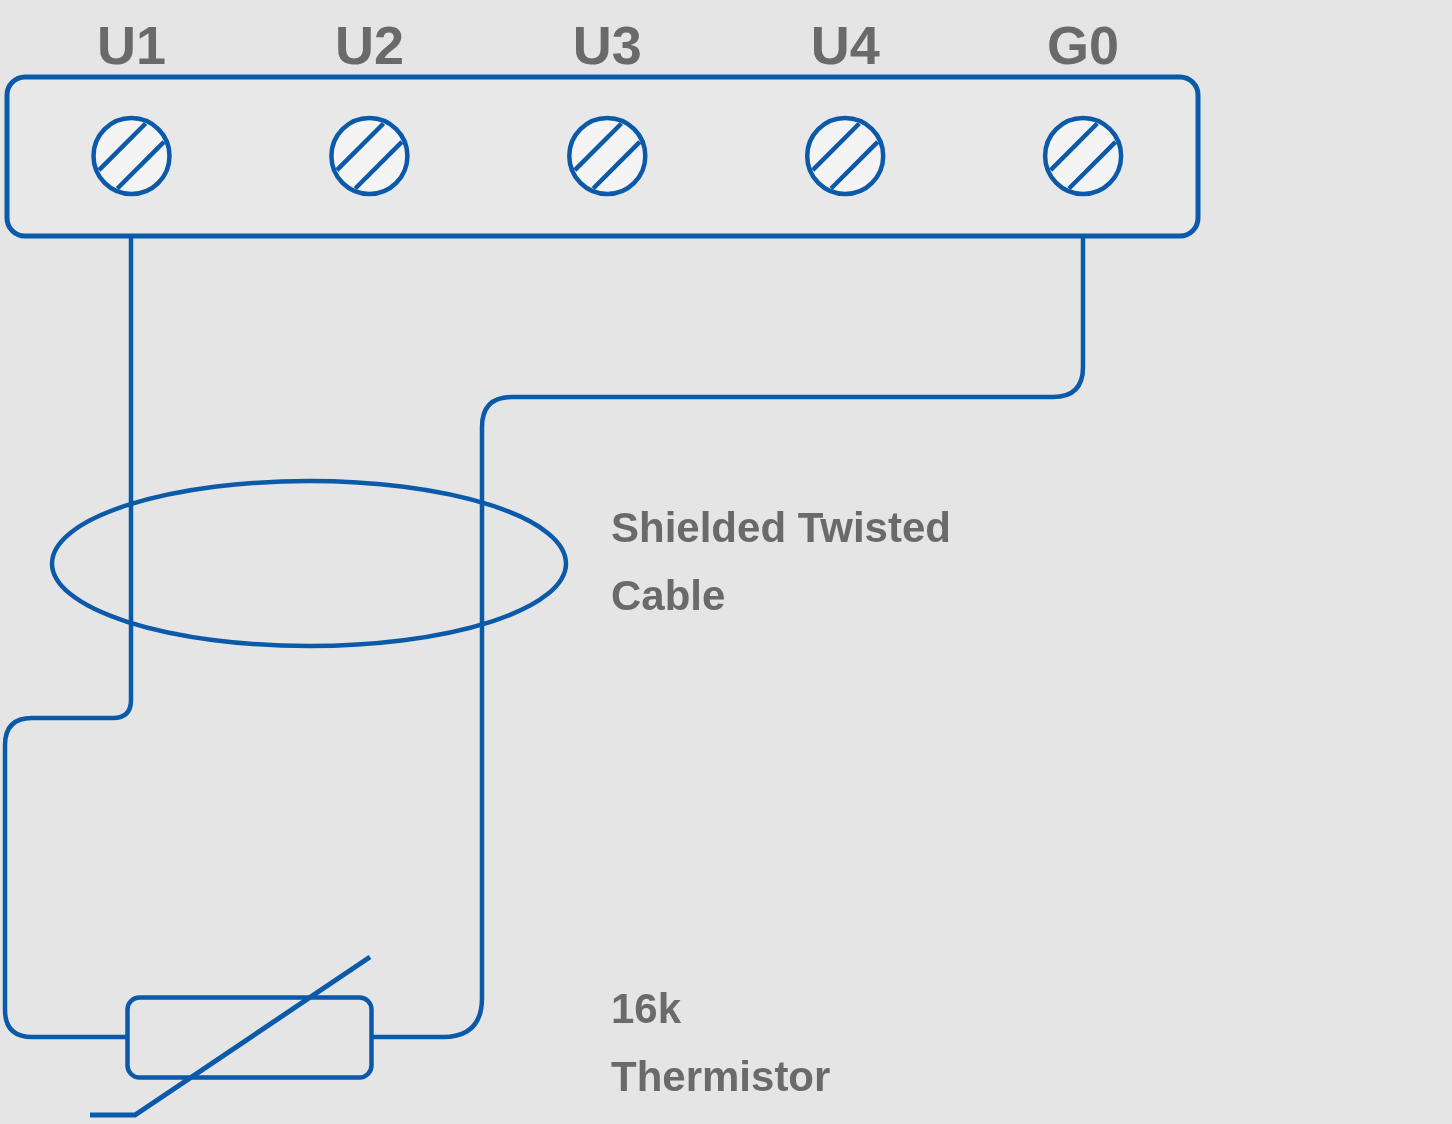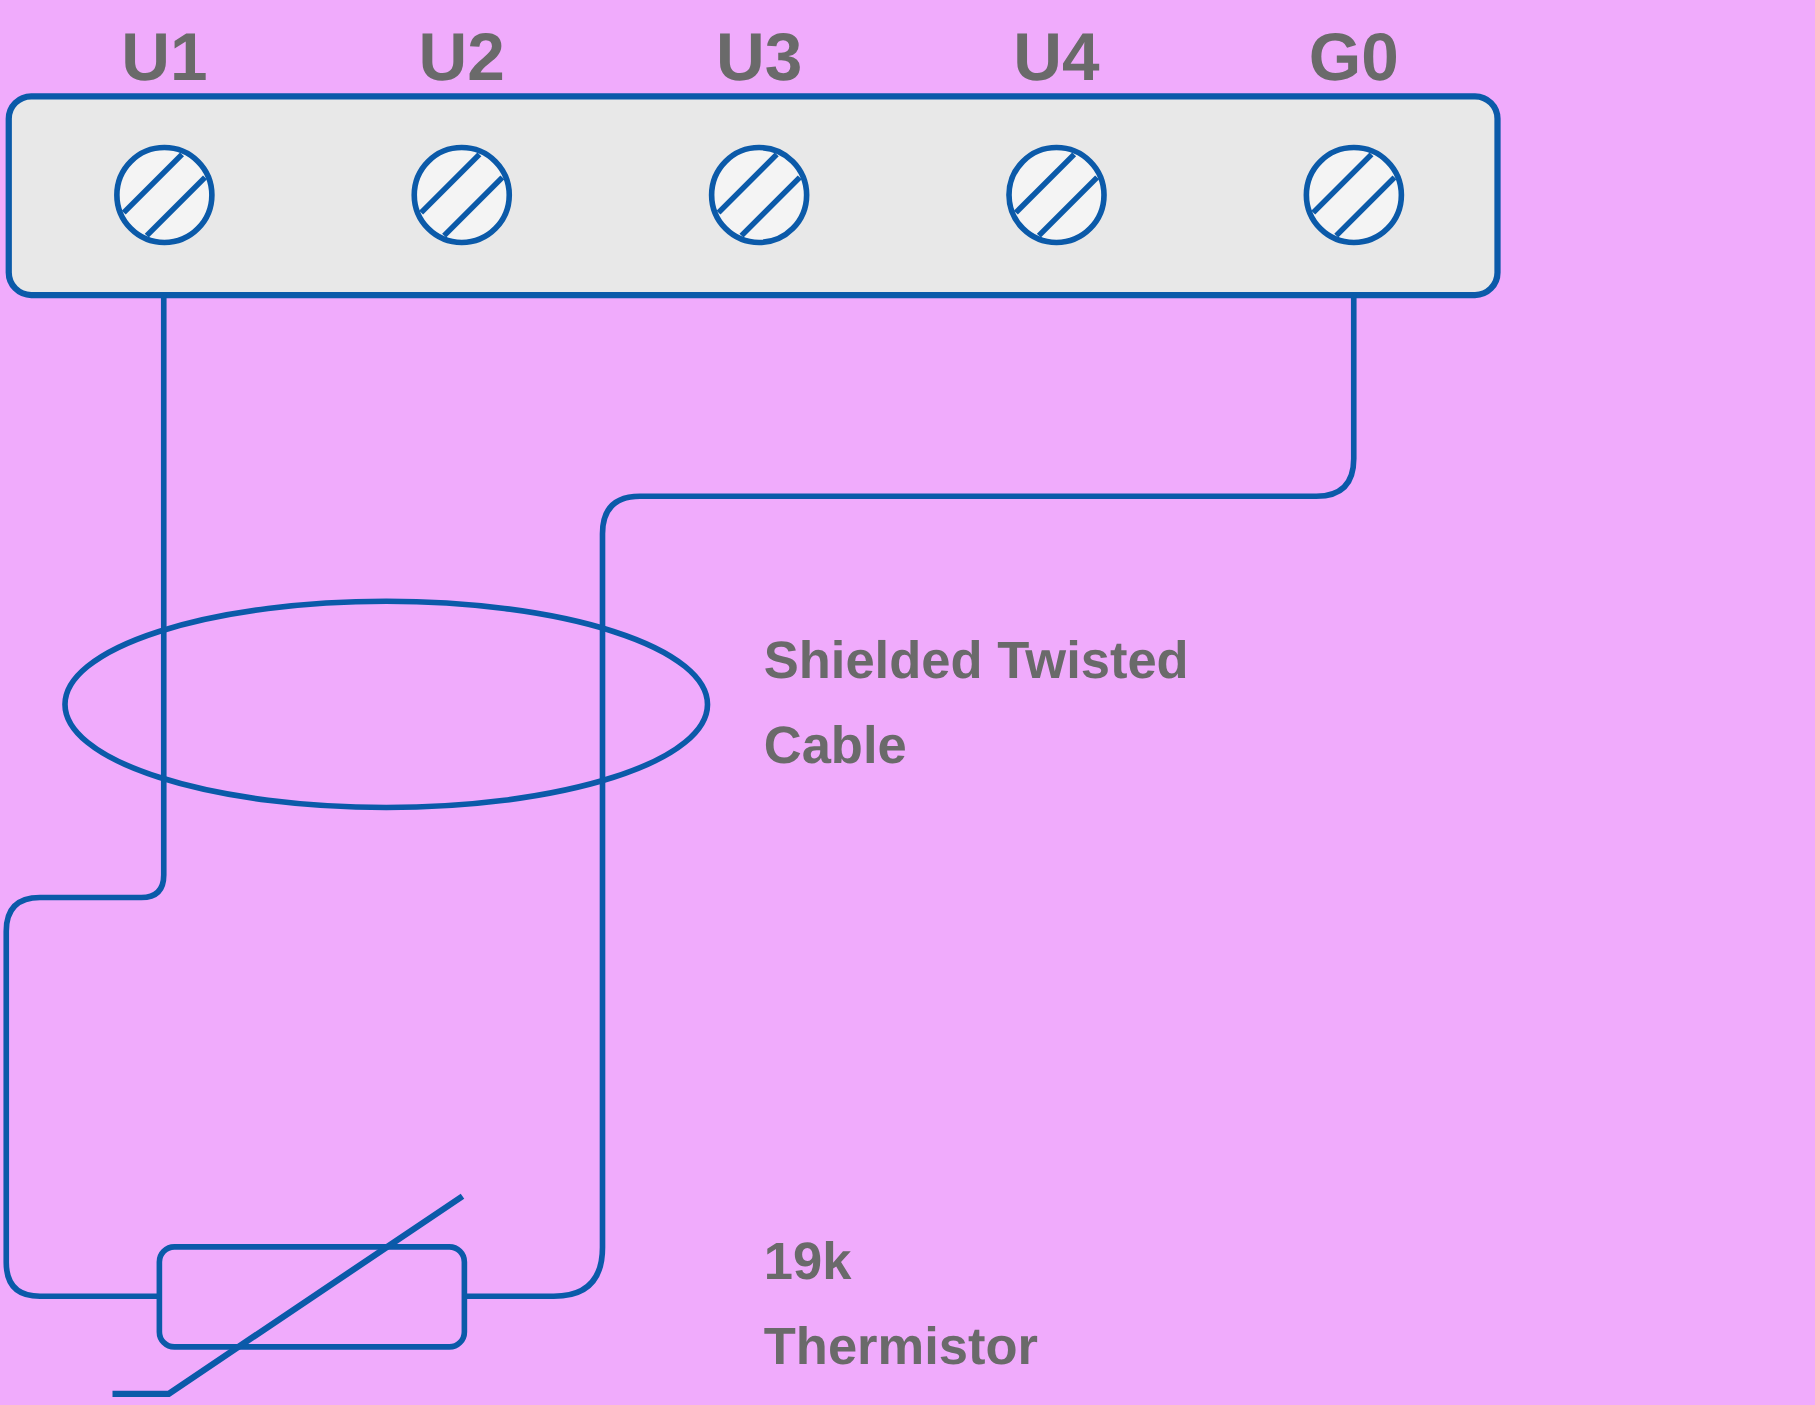--- a/index.html
+++ b/index.html
@@ -5,21 +5,21 @@
   :root{
     --blue:#0b5aa9;
     --gray:#6a6a6a;
     --block-fill:#e8e8e8;
     --screw-fill:#f4f4f4;
   }
   html,body{margin:0;padding:0;background:#ffffff;}
   .stage{
     position:relative;
     width:1452px;height:1124px;
-    background:#f0abfc;
+    background:#e5e5e5;
     font-family:"Liberation Sans",sans-serif;
     overflow:hidden;
   }
   svg{position:absolute;left:0;top:0;display:block;}
   .block{fill:var(--block-fill);stroke:var(--blue);stroke-width:5;}
   .screw{fill:var(--screw-fill);stroke:var(--blue);stroke-width:4.5;}
   .hatch{stroke:var(--blue);stroke-width:4.5;stroke-linecap:butt;}
   .wire{fill:none;stroke:var(--blue);stroke-width:4.5;}
   .therm-body{fill:none;stroke:var(--blue);stroke-width:4.5;}
   .therm-diag{fill:none;stroke:var(--blue);stroke-width:5;stroke-linejoin:miter;}
@@ -88,16 +88,16 @@
           <line x1="-32.5" y1="14.1" x2="14.1" y2="-32.5" class="hatch"></line>
           <line x1="-14.1" y1="32.5" x2="32.5" y2="-14.1" class="hatch"></line>
           <text x="0" y="-92" class="terminal-label">G0</text>
         </g>
       </g>
   </svg>
 
   <div class="anno anno-cable">Shielded Twisted
 Cable</div>
 
-  <div class="anno anno-thermistor">19k
+  <div class="anno anno-thermistor">16k
 Thermistor</div>
 
 </div>
 
 </body></html>

